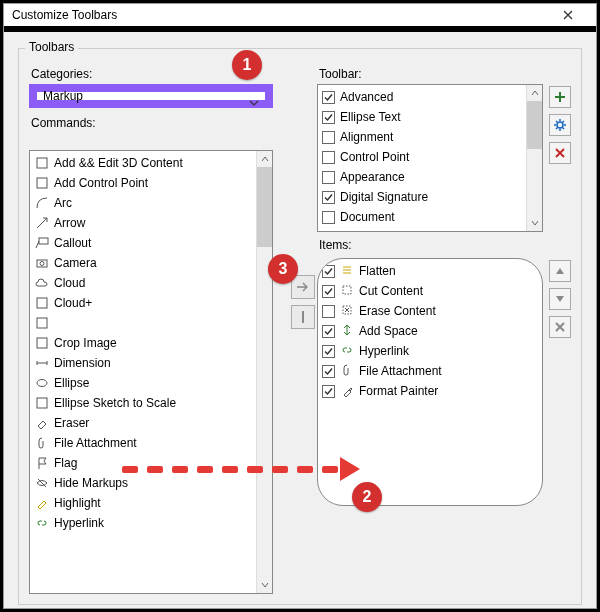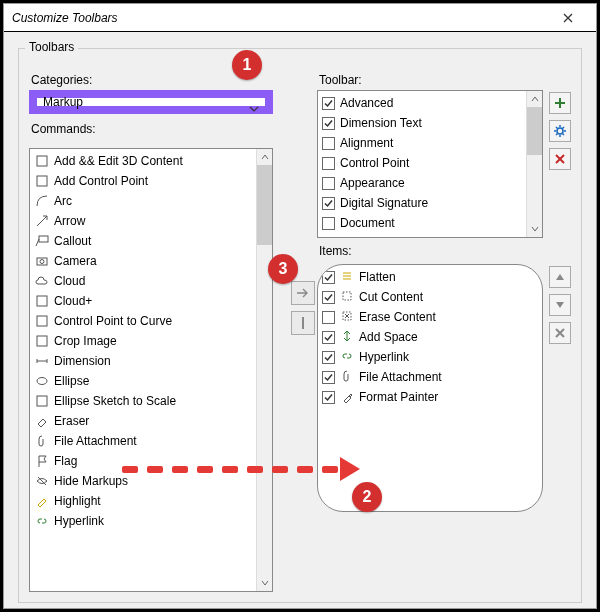--- a/index.html
+++ b/index.html
@@ -1,33 +1,33 @@
 <!DOCTYPE html>
 <html><head>
 <meta charset="utf-8">
 <style>
 * { box-sizing: border-box; margin: 0; padding: 0; font-family: "Segoe UI", Tahoma, sans-serif; font-size: 12px; }
 body { background: #000; width: 600px; height: 612px; position: relative; }
 .dialog { position: absolute; top: 3px; left: 3px; width: 594px; height: 606px; background: #f0f0f0; border: 1px solid #999; }
-.titlebar { height: 28px; display: flex; align-items: center; padding: 0 8px; background: #fff; border-bottom: 1px solid #000000; font-style: italic; }
+.titlebar { height: 28px; display: flex; align-items: center; padding: 0 8px; background: #fff; border-bottom: 6px solid #000000; }
 .title { flex: 1; font-size: 12px; }
 .close-btn { width: 40px; height: 20px; display: flex; align-items: center; justify-content: center; cursor: pointer; }
 .close-btn svg { width: 10px; height: 10px; }
 .content { padding: 10px 14px 6px 14px; position: relative; }
-.fieldset { border: 1px solid #ccc; padding: 24px 10px 10px 10px; position: relative; margin-top: 6px; }
+.fieldset { border: 1px solid #ccc; padding: 18px 10px 10px 10px; position: relative; margin-top: 6px; }
 .legend { position: absolute; top: -9px; left: 6px; background: #f0f0f0; padding: 0 4px; font-size: 12px; }
 .cols { display: flex; gap: 0; }
 .leftcol { width: 262px; }
 .midcol { width: 28px; display: flex; flex-direction: column; align-items: center; justify-content: flex-start; padding-top: 208px; gap: 6px; }
 .rightcol { flex: 1; }
 .label { margin-bottom: 3px; font-size: 12px; padding-left: 2px; }
 .dropdown { width: 244px; height: 24px; border: 8px solid #8b5cf6; background: #fff; display: flex; align-items: center; padding: 0 6px; position: relative; }
 .dropdown .chev { position: absolute; right: 6px; top: 5px; }
 .listbox { border: 1px solid #888; background: #fff; overflow: hidden; position: relative; }
-.commands-box { width: 244px; height: 444px; margin-top: 12px; }
+.commands-box { width: 244px; height: 444px; margin-top: 20px; }
 .toolbar-box-wrap { display: flex; gap: 6px; }
 .toolbar-box { width: 226px; height: 148px; }
 .toolbar-btns { display: flex; flex-direction: column; gap: 6px; padding-top: 2px; }
 .sqbtn { width: 22px; height: 22px; border: 1px solid #aaa; background: #f4f4f4; display: flex; align-items: center; justify-content: center; }
 .sqbtn.green svg { stroke: #2e7d32; }
 .sqbtn.red svg { stroke: #c62828; }
 .items-box-wrap { display: flex; gap: 6px; margin-top: 6px; }
 .items-box { width: 226px; height: 248px; border-radius: 26px; }
 .items-btns { display: flex; flex-direction: column; gap: 6px; padding-top: 2px; }
 .scrollbar { position: absolute; right: 0; top: 0; bottom: 0; width: 16px; background: #f0f0f0; border-left: 1px solid #ddd; display: flex; flex-direction: column; }
@@ -148,21 +148,20 @@
                     </svg>
                   </span>
                   <span class="txt">Cloud+</span>
                 </div>
                 <div class="row">
                   <span class="ico">
                     <svg width="14" height="14" viewBox="0 0 14 14">
                       <rect x="2" y="2" width="10" height="10" fill="none" stroke="#555"></rect>
                     </svg>
                   </span>
-                  <span class="txt">Control Point to Curve</span>
                 </div>
                 <div class="row">
                   <span class="ico">
                     <svg width="14" height="14" viewBox="0 0 14 14">
                       <rect x="2" y="2" width="10" height="10" fill="none" stroke="#555"></rect>
                     </svg>
                   </span>
                   <span class="txt">Crop Image</span>
                 </div>
                 <div class="row">
@@ -283,21 +282,21 @@
                       </svg>
                     </span>
                     <span>Advanced</span>
                   </div>
                   <div class="chkrow">
                     <span class="chk on">
                       <svg viewBox="0 0 9 9">
                         <path d="M1 4.5 L3.5 7 L8 1.5" stroke="#333" fill="none" stroke-width="1.5"></path>
                       </svg>
                     </span>
-                    <span>Dimension Text</span>
+                    <span>Ellipse Text</span>
                   </div>
                   <div class="chkrow">
                     <span class="chk"></span>
                     <span>Alignment</span>
                   </div>
                   <div class="chkrow">
                     <span class="chk"></span>
                     <span>Control Point</span>
                   </div>
                   <div class="chkrow">

